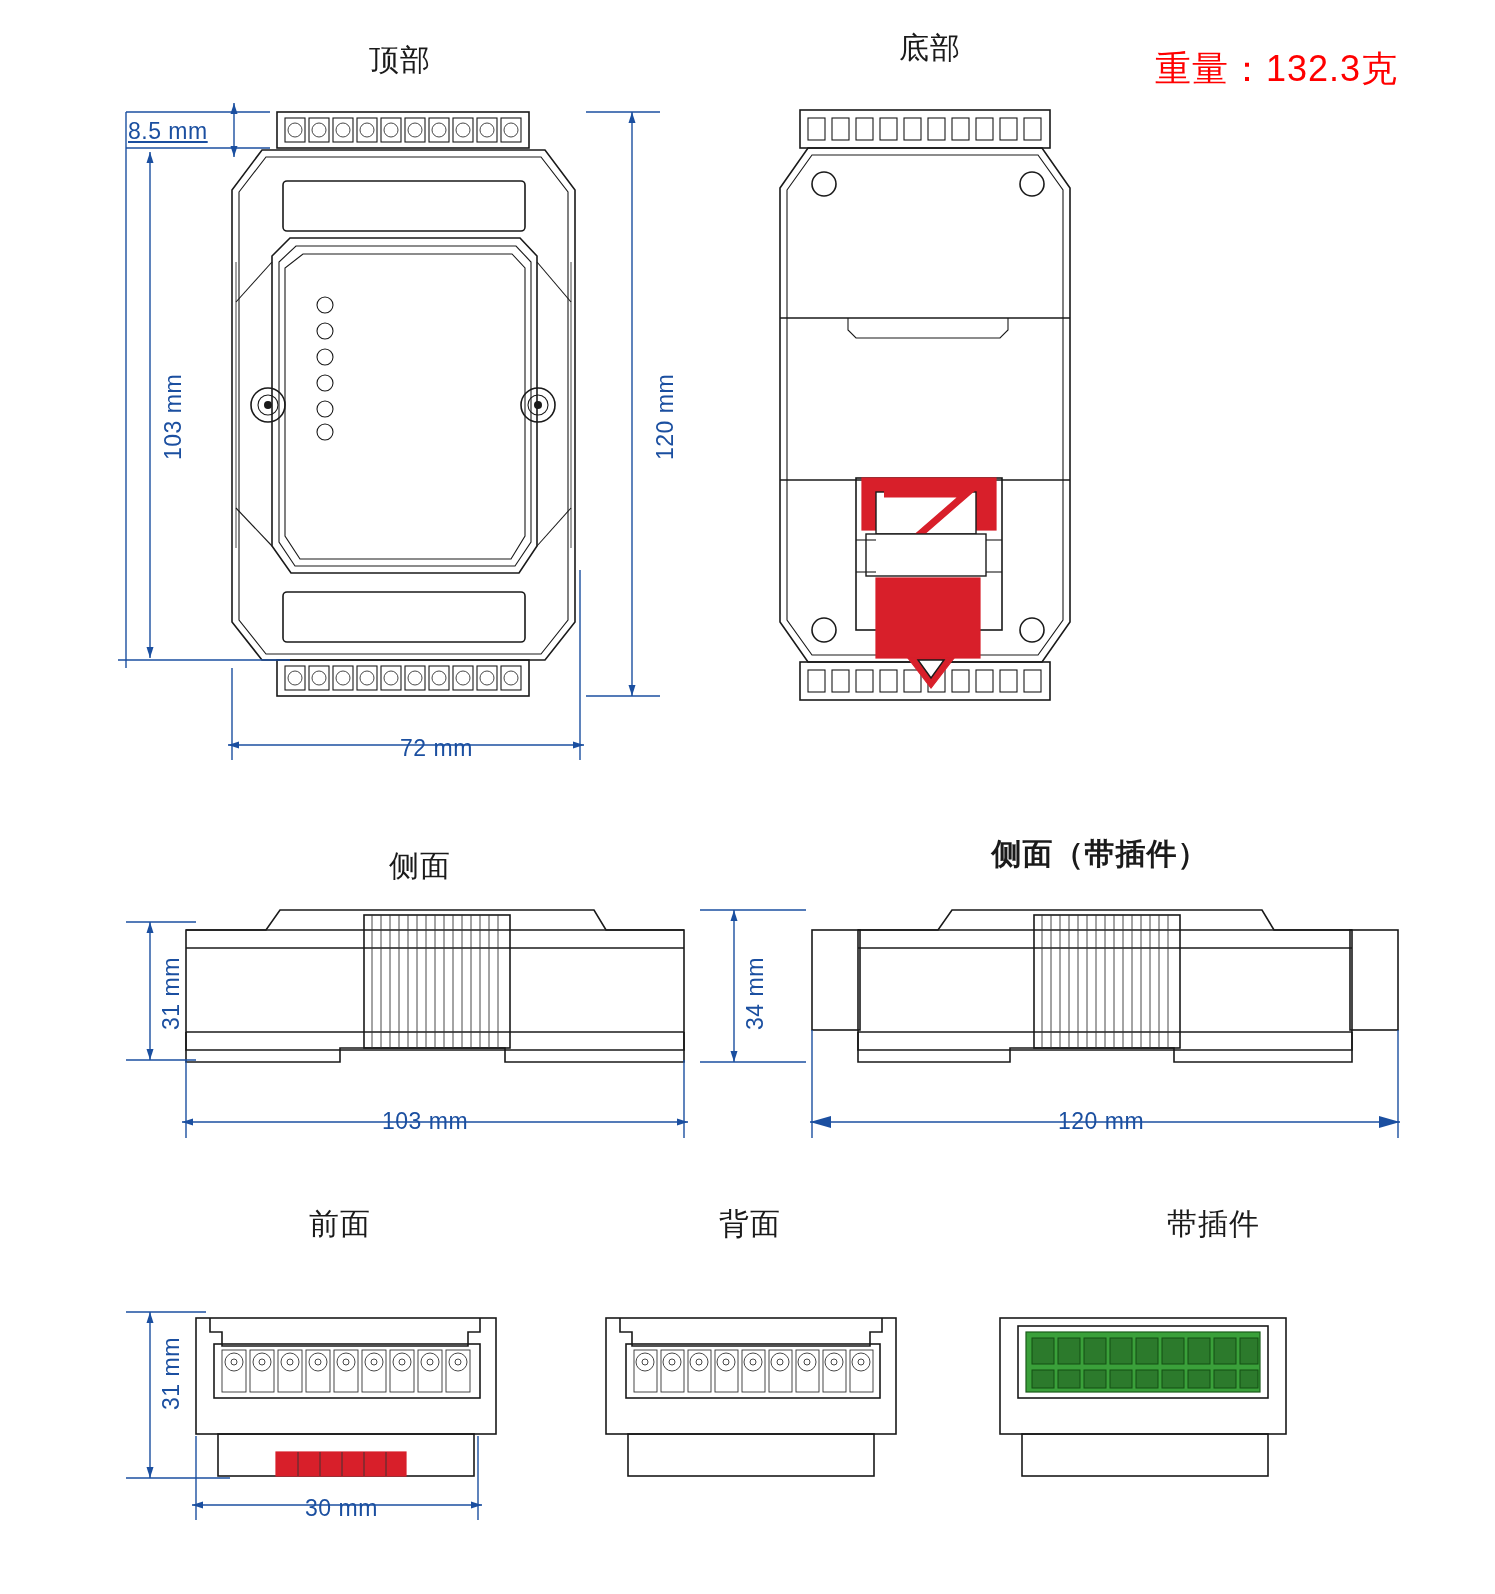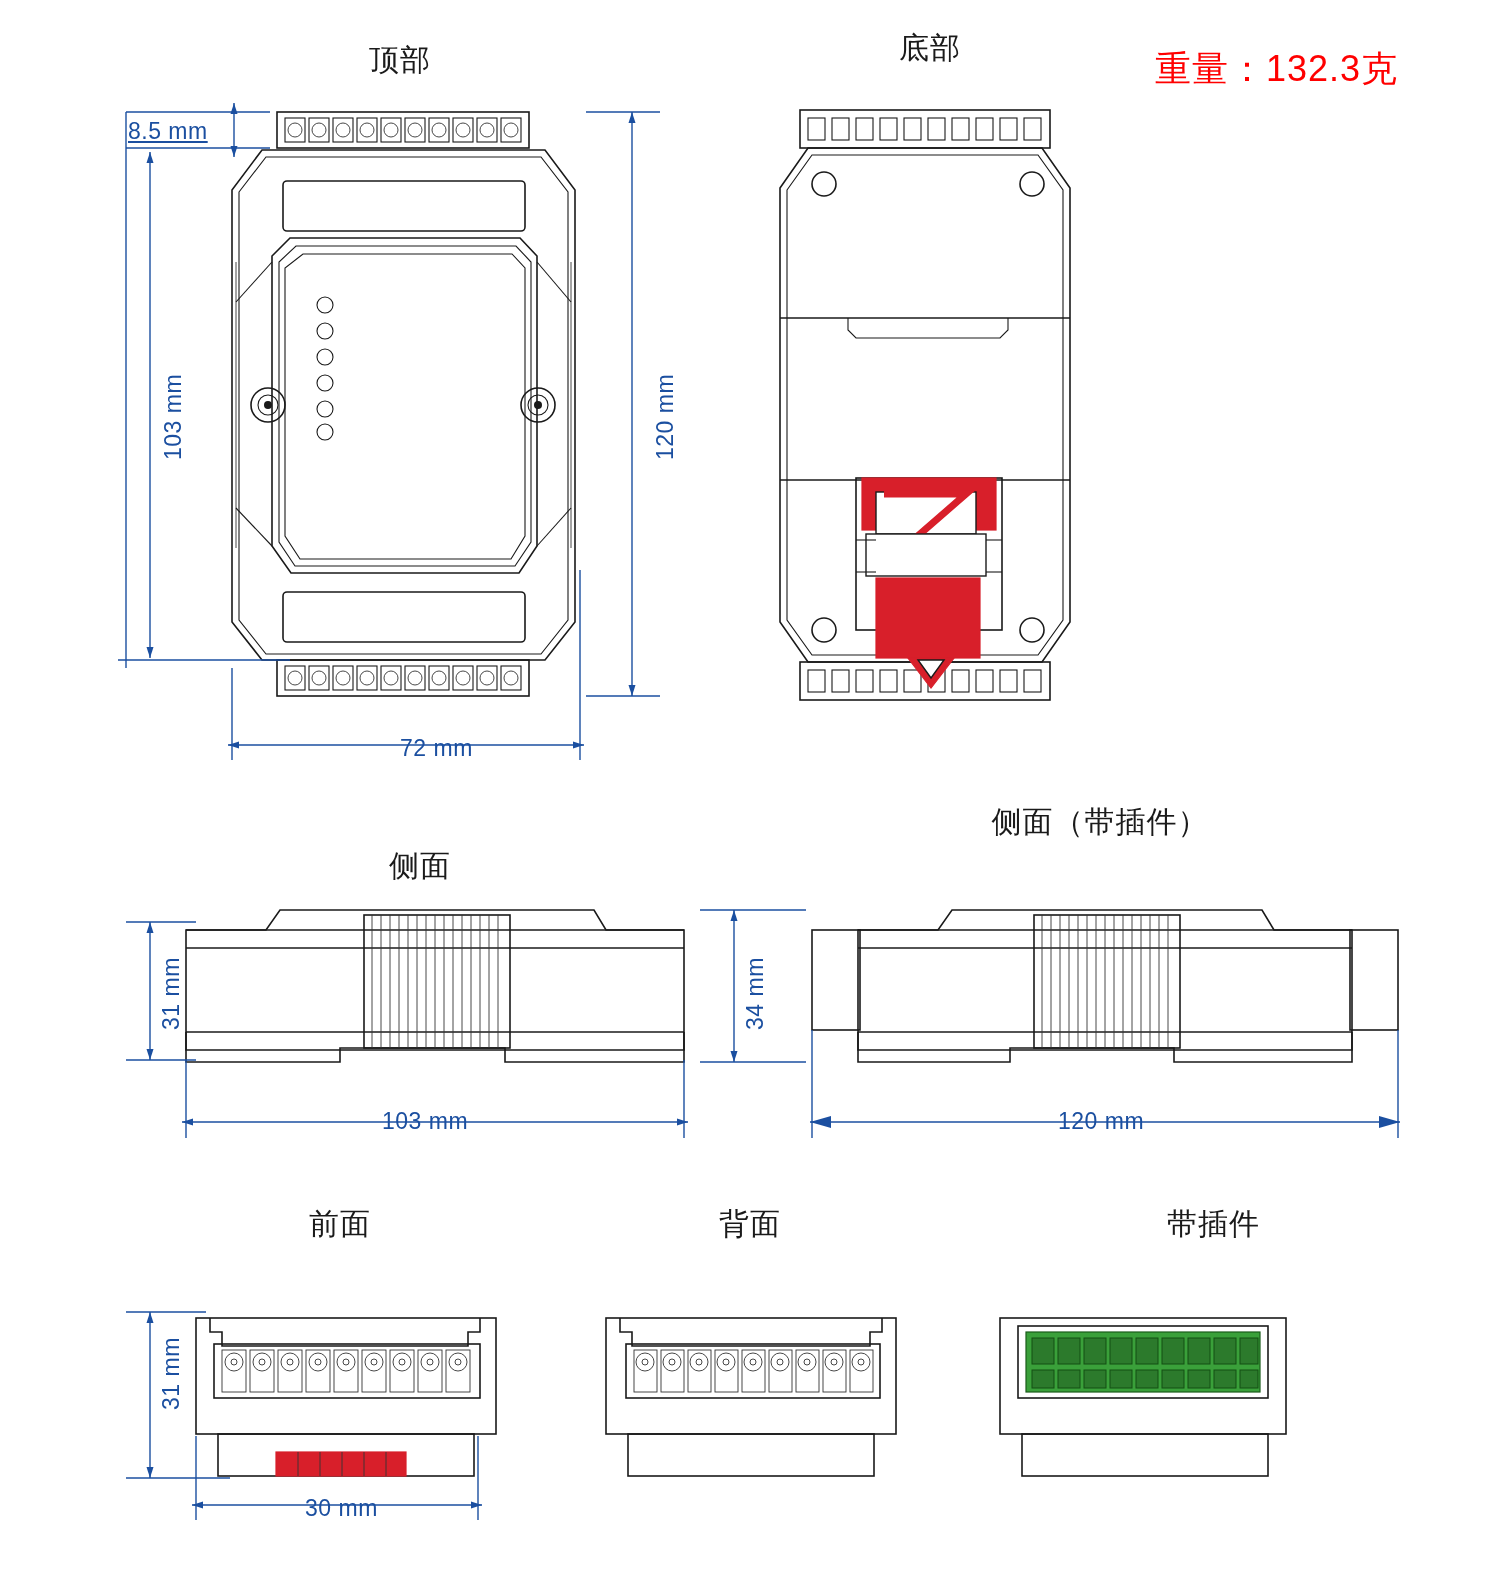--- a/index.html
+++ b/index.html
@@ -66,21 +66,21 @@
 </head>
 <body>
 
 <div class="sheet">
 
   <div class="view-title" style="left:300px; top:40px; width:200px;">顶部</div>
   <div class="view-title" style="left:830px; top:28px; width:200px;">底部</div>
   <div class="weight-label" style="left:1155px; top:45px;">重量：132.3克</div>
 
   <div class="view-title" style="left:320px; top:846px; width:200px;">侧面</div>
-  <div class="view-title" style="left:960px; top:802px; width:280px;">侧面（带插件）</div>
+  <div class="view-title" style="left:960px; top:834px; width:280px;font-weight:bold;">侧面（带插件）</div>
 
   <div class="view-title" style="left:240px; top:1204px; width:200px;">前面</div>
   <div class="view-title" style="left:650px; top:1204px; width:200px;">背面</div>
   <div class="view-title" style="left:1040px; top:1204px; width:220px;text-align:right;">带插件</div>
 
   <div class="dim-text" style="left:128px; top:118px;text-decoration:underline;">8.5 mm</div>
   <div class="dim-text vertical" style="left:160px; top:460px;">103 mm</div>
   <div class="dim-text vertical" style="left:652px; top:460px;">120 mm</div>
   <div class="dim-text" style="left:356px; top:735px;margin-left:44px;">72 mm</div>
 

